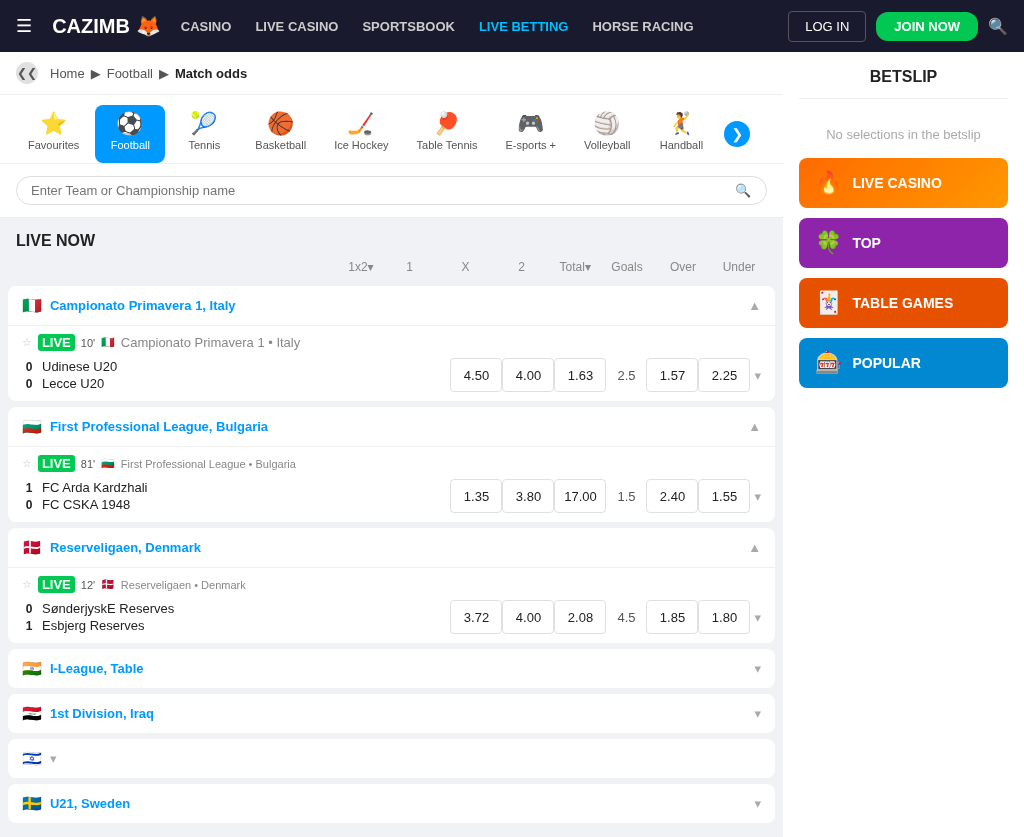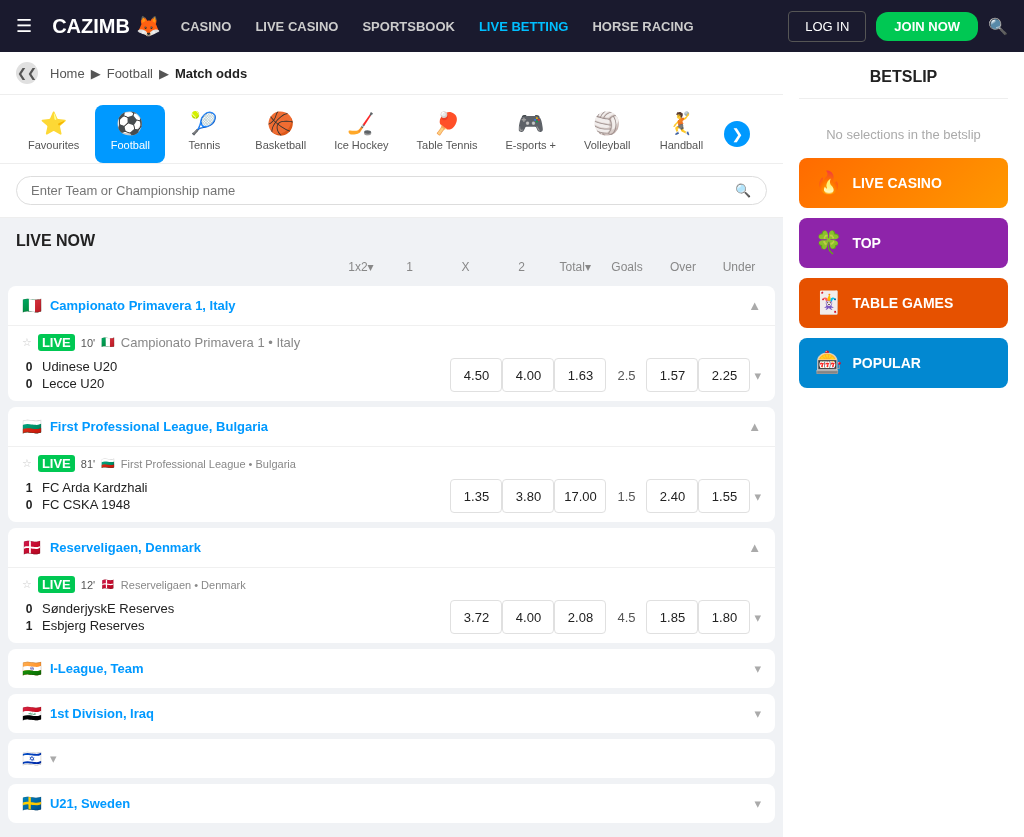--- a/index.html
+++ b/index.html
@@ -547,21 +547,21 @@
             <div class="odds-btn">1.85</div>
             <div class="odds-btn">1.80</div>
             <span class="row-chevron">▾</span>
           </div>
         </div>
       </div>
   </div>
         <div class="league-block league-block-collapsed">
     <div class="league-header">
       <span class="league-flag">🇮🇳</span>
-      <span class="league-name">I-League, Team</span>
+      <span class="league-name">I-League, Table</span>
       <span class="league-chevron">▾</span>
     </div>
 
   </div>
         <div class="league-block league-block-collapsed">
     <div class="league-header">
       <span class="league-flag">🇮🇶</span>
       <span class="league-name">1st Division, Iraq</span>
       <span class="league-chevron">▾</span>
     </div>

